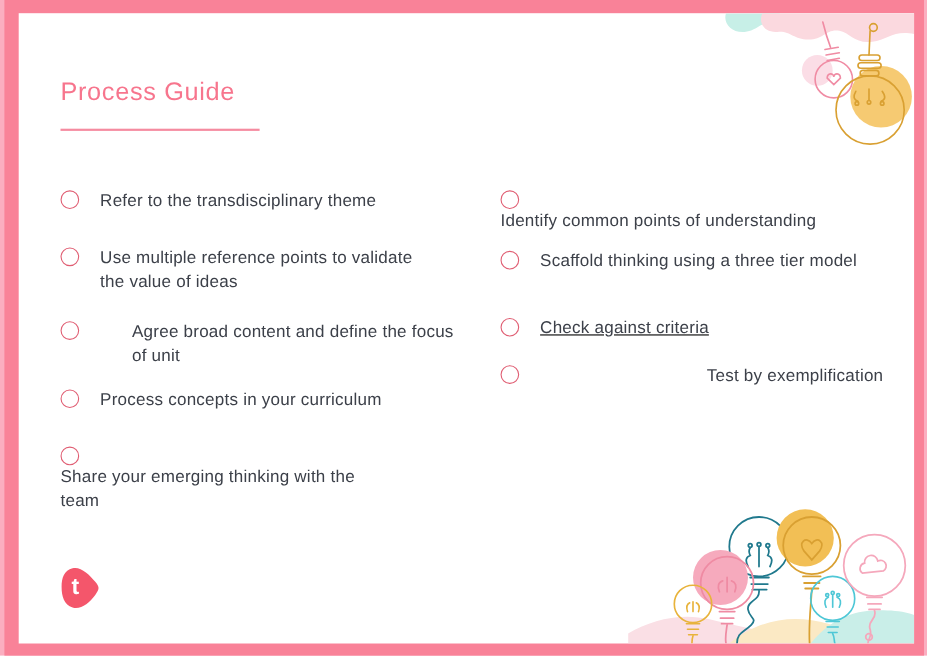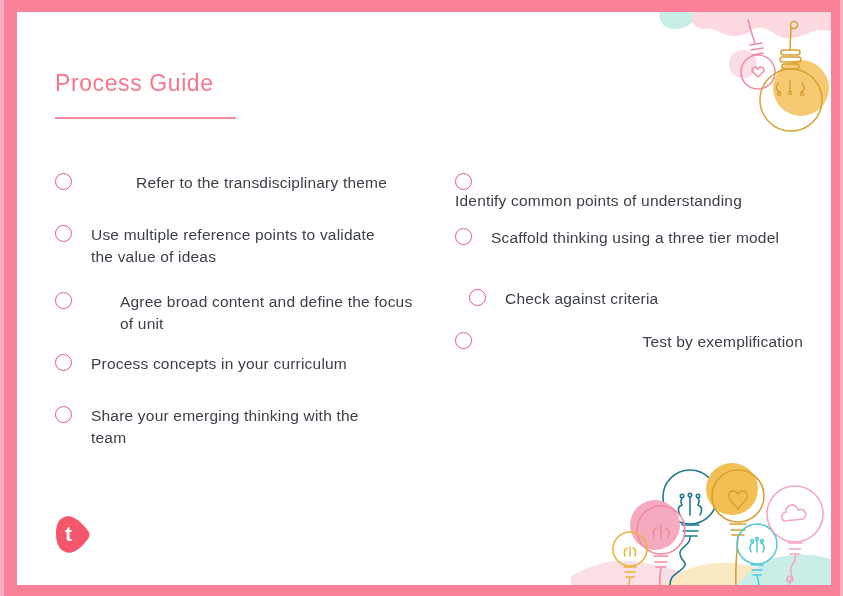--- a/index.html
+++ b/index.html
@@ -42,52 +42,52 @@
 </head>
 <body>
 
 <div class="frame"></div>
 <div class="card">
 
   <div class="title">Process Guide</div>
   <div class="title-underline"></div>
 
   <div class="col-left">
-    <div class="item" style="left:38px;top:160px;text-align:right;">
+    <div class="item" style="left:38px;top:160px;">
       <span class="circle"></span>
       <span class="item-text">Refer to the transdisciplinary theme</span>
     </div>
     <div class="item" style="left:38px;top:212px;">
       <span class="circle"></span>
       <span class="item-text">Use multiple reference points to validate the value of ideas</span>
     </div>
     <div class="item" style="left:38px;top:279px;gap:29px;">
       <span class="circle"></span>
       <span class="item-text">Agree broad content and define the focus of unit</span>
     </div>
     <div class="item" style="left:38px;top:341px;">
       <span class="circle"></span>
       <span class="item-text">Process concepts in your curriculum</span>
     </div>
-    <div class="item" style="left:38px;top:393px;">
+    <div class="item" style="left:38px;top:393px;flex-direction:column;">
       <span class="circle"></span>
       <span class="item-text">Share your emerging thinking with the team</span>
     </div>
   </div>
 
   <div class="col-right">
     <div class="item" style="left:438px;top:160px;flex-direction:column;">
       <span class="circle"></span>
       <span class="item-text">Identify common points of understanding</span>
     </div>
     <div class="item" style="left:438px;top:215px;">
       <span class="circle"></span>
       <span class="item-text">Scaffold thinking using a three tier model</span>
     </div>
-    <div class="item" style="left:452px;top:276px;">
+    <div class="item" style="left:438px;top:276px;text-decoration:underline;">
       <span class="circle"></span>
       <span class="item-text">Check against criteria</span>
     </div>
     <div class="item" style="left:438px;top:319px;text-align:right;">
       <span class="circle"></span>
       <span class="item-text">Test by exemplification</span>
     </div>
   </div>
 
   <svg class="deco deco-top" width="200" height="145" viewBox="0 0 200 145">

